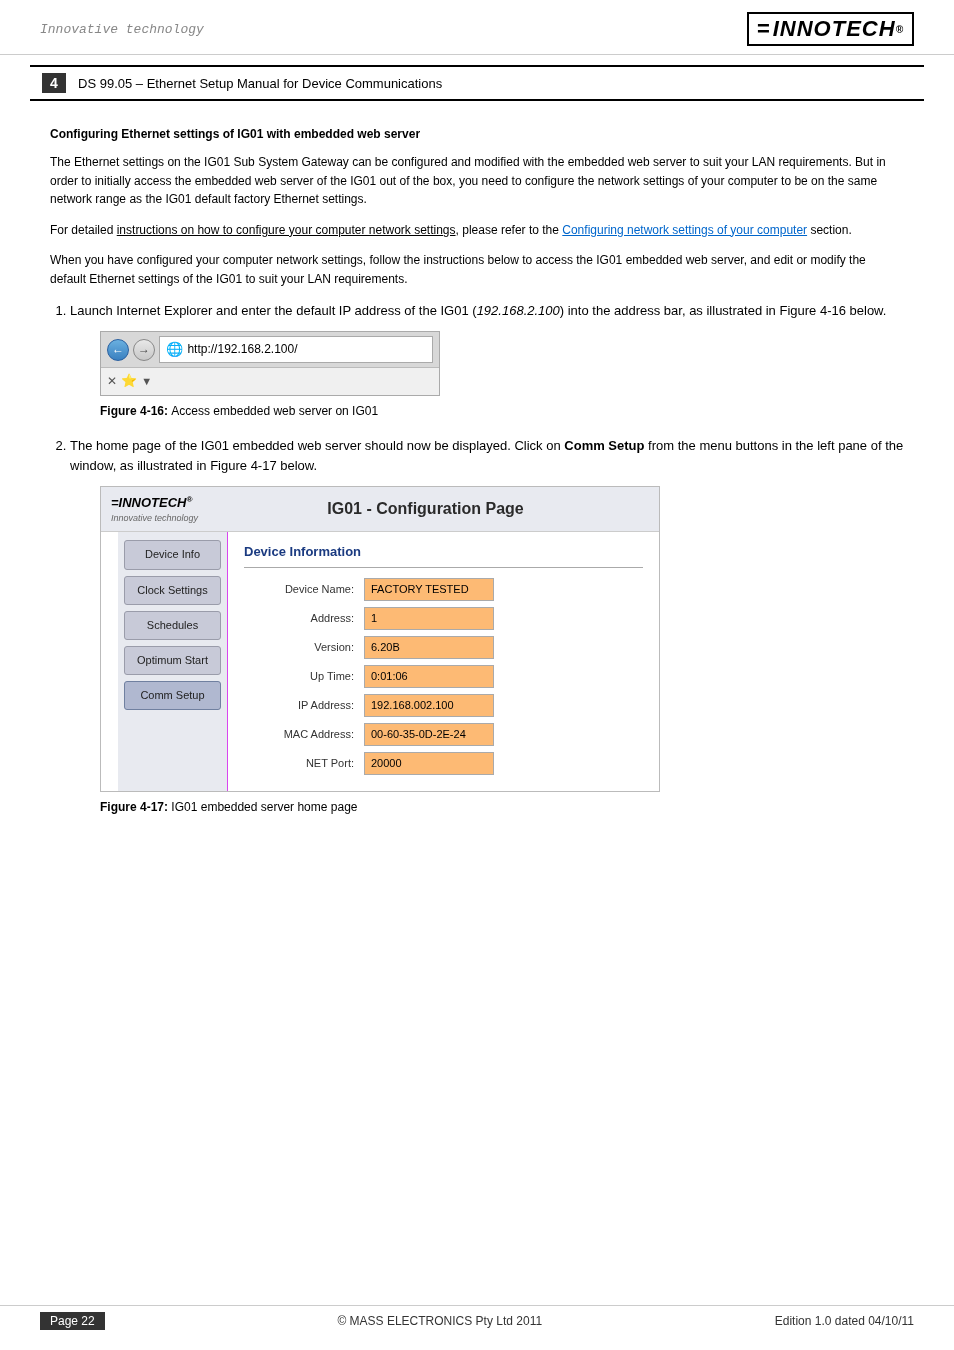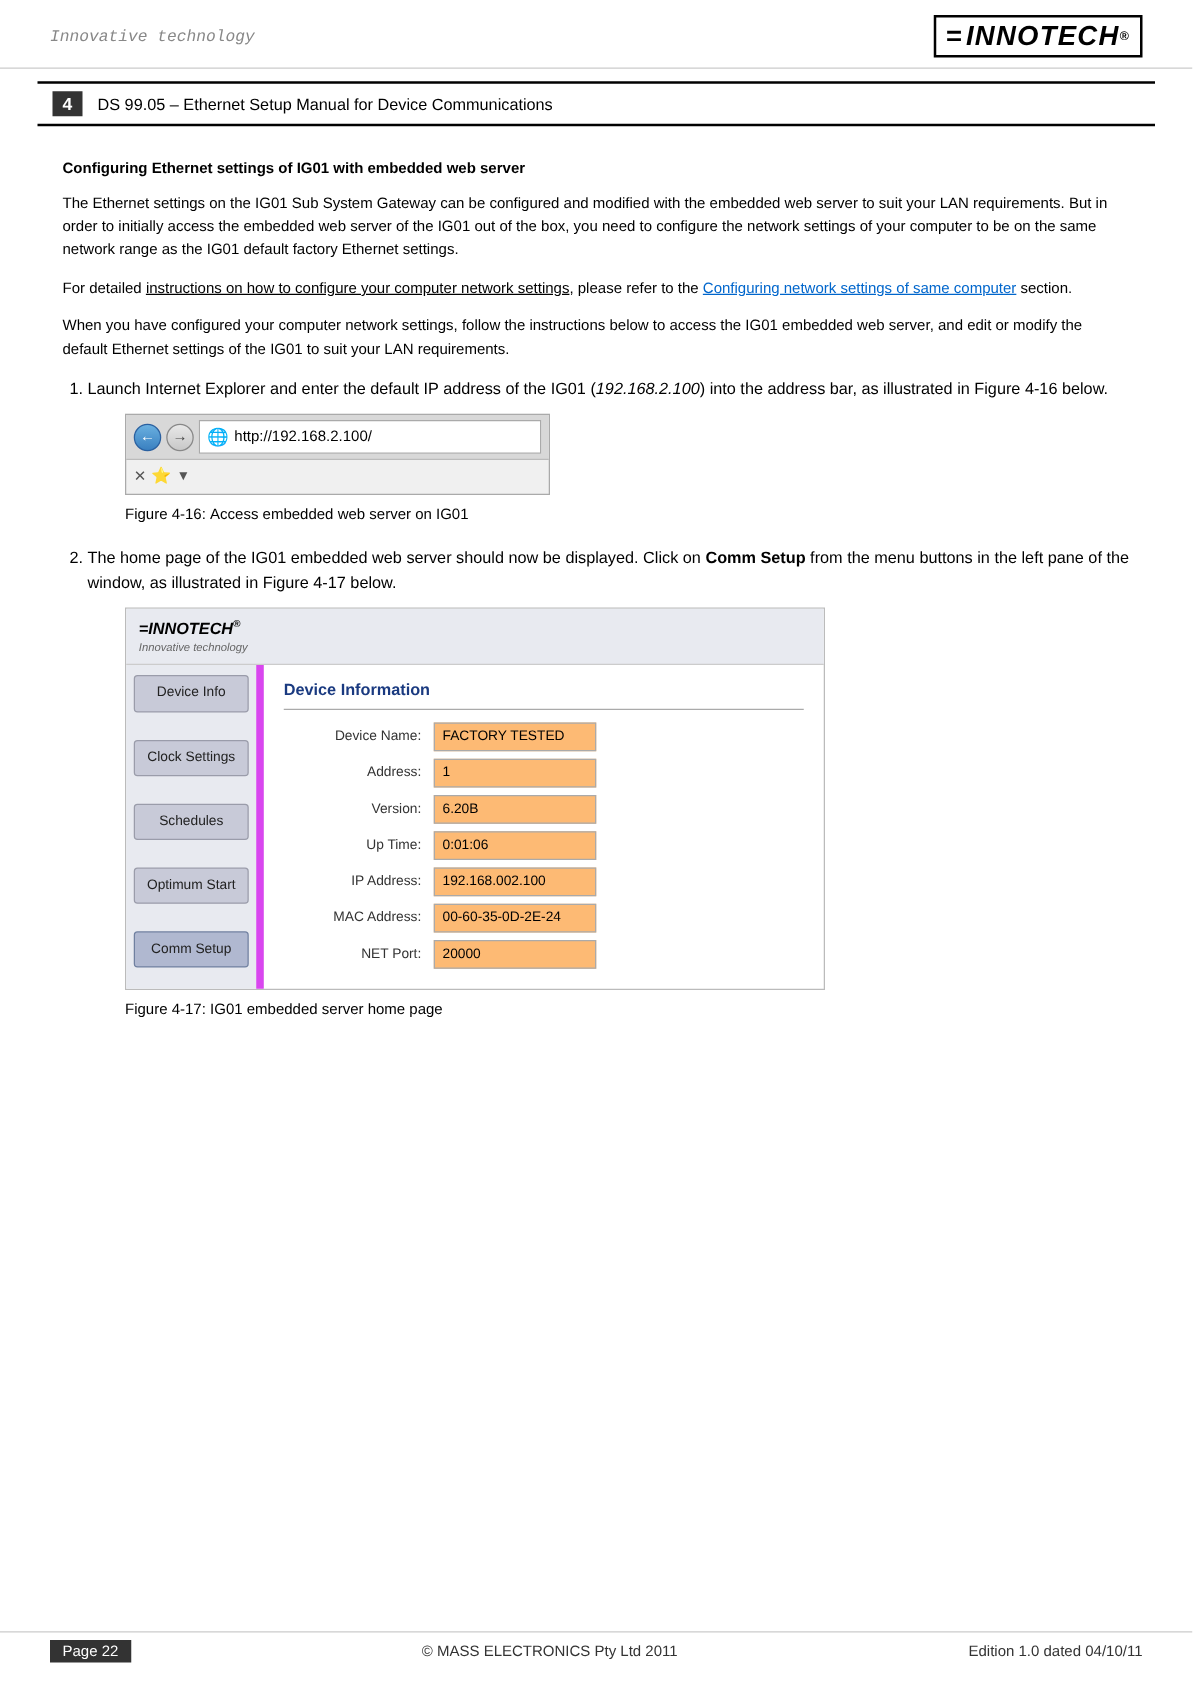--- a/index.html
+++ b/index.html
@@ -175,21 +175,21 @@
       color: #555;
       cursor: pointer;
     }
 
     
     .figure-caption {
       font-size: 12px;
       margin: 4px 0 16px 30px;
     }
     .figure-caption strong {
-      font-weight: normal;
+      font-weight: bold;
     }
 
     
     .ig01-box {
       border: 1px solid #bbb;
       margin: 10px 0 6px 30px;
       width: 560px;
       background: #fff;
       font-size: 12px;
     }
@@ -219,25 +219,26 @@
       color: #2a2a2a;
       flex: 1;
       text-align: center;
     }
     .ig01-body {
       display: flex;
     }
     .ig01-sidebar {
       width: 110px;
       background: #e8eaf0;
-      border-right: 6px solid #d946ef;
+      border-right: 1px solid #d946ef;
       padding: 8px 6px;
       display: flex;
       flex-direction: column;
-      gap: 22px;
+      gap: 6px;
+      margin-left: 17px;
     }
     .ig01-sidebar-btn {
       background: #c8cad8;
       border: 1px solid #9a9caa;
       border-radius: 3px;
       padding: 5px 6px;
       font-size: 11px;
       text-align: center;
       cursor: pointer;
       color: #222;
@@ -319,21 +320,21 @@
   <div class="section-title">DS 99.05 – Ethernet Setup Manual for Device Communications</div>
 </div>
 
 <div class="main-content">
 
   <div class="h2-heading">Configuring Ethernet settings of IG01 with embedded web server</div>
 
   <p class="para">The Ethernet settings on the IG01 Sub System Gateway can be configured and modified with the embedded web server to suit your LAN requirements.  But in order to initially access the embedded web server of the IG01 out of the box, you need to configure the network settings of your computer to be on the same network range as the IG01 default factory Ethernet settings.</p>
 
   <p class="para">
-    <span>For detailed </span><span class="underline">instructions on how to configure your computer network settings</span><span>, please refer to the </span><span class="link-blue">Configuring network settings of same computer</span><span> section.</span>
+    <span>For detailed </span><span class="underline">instructions on how to configure your computer network settings</span><span>, please refer to the </span><span class="link-blue">Configuring network settings of your computer</span><span> section.</span>
   </p>
 
   <p class="para">When you have configured your computer network settings, follow the instructions below to access the IG01 embedded web server, and edit or modify the default Ethernet settings of the IG01 to suit your LAN requirements.</p>
 
   <ol class="numbered-list">
     <li>
       <span>Launch Internet Explorer and enter the default IP address of the IG01 (</span><em><span>192.168.2.100</span></em><span>) into the address bar, as illustrated in Figure 4-16 below.</span>
 
       
       <div class="browser-box">
@@ -363,20 +364,21 @@
       
       <div class="ig01-box">
 
         <div class="ig01-header">
           <div>
             <div class="ig01-logo-bold">
               <span style="font-weight:bold;font-style:italic;font-size:13px;">=</span><span style="font-weight:bold;font-style:italic;font-size:13px;">INNOTECH</span><span style="font-size:8px;vertical-align:super;">®</span>
             </div>
             <span class="ig01-logo-sub">Innovative technology</span>
           </div>
+          <div class="ig01-page-title">IG01 - Configuration Page</div>
         </div>
 
         <div class="ig01-body">
 
           <div class="ig01-sidebar">
             <div class="ig01-sidebar-btn">Device Info</div>
             <div class="ig01-sidebar-btn">Clock Settings</div>
             <div class="ig01-sidebar-btn">Schedules</div>
             <div class="ig01-sidebar-btn">Optimum Start</div>
             <div class="ig01-sidebar-btn active">Comm Setup</div>

